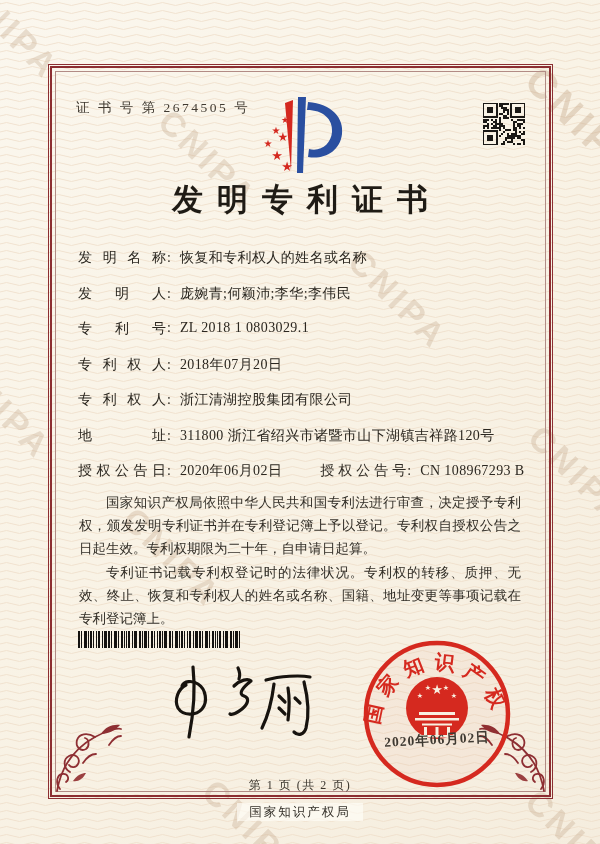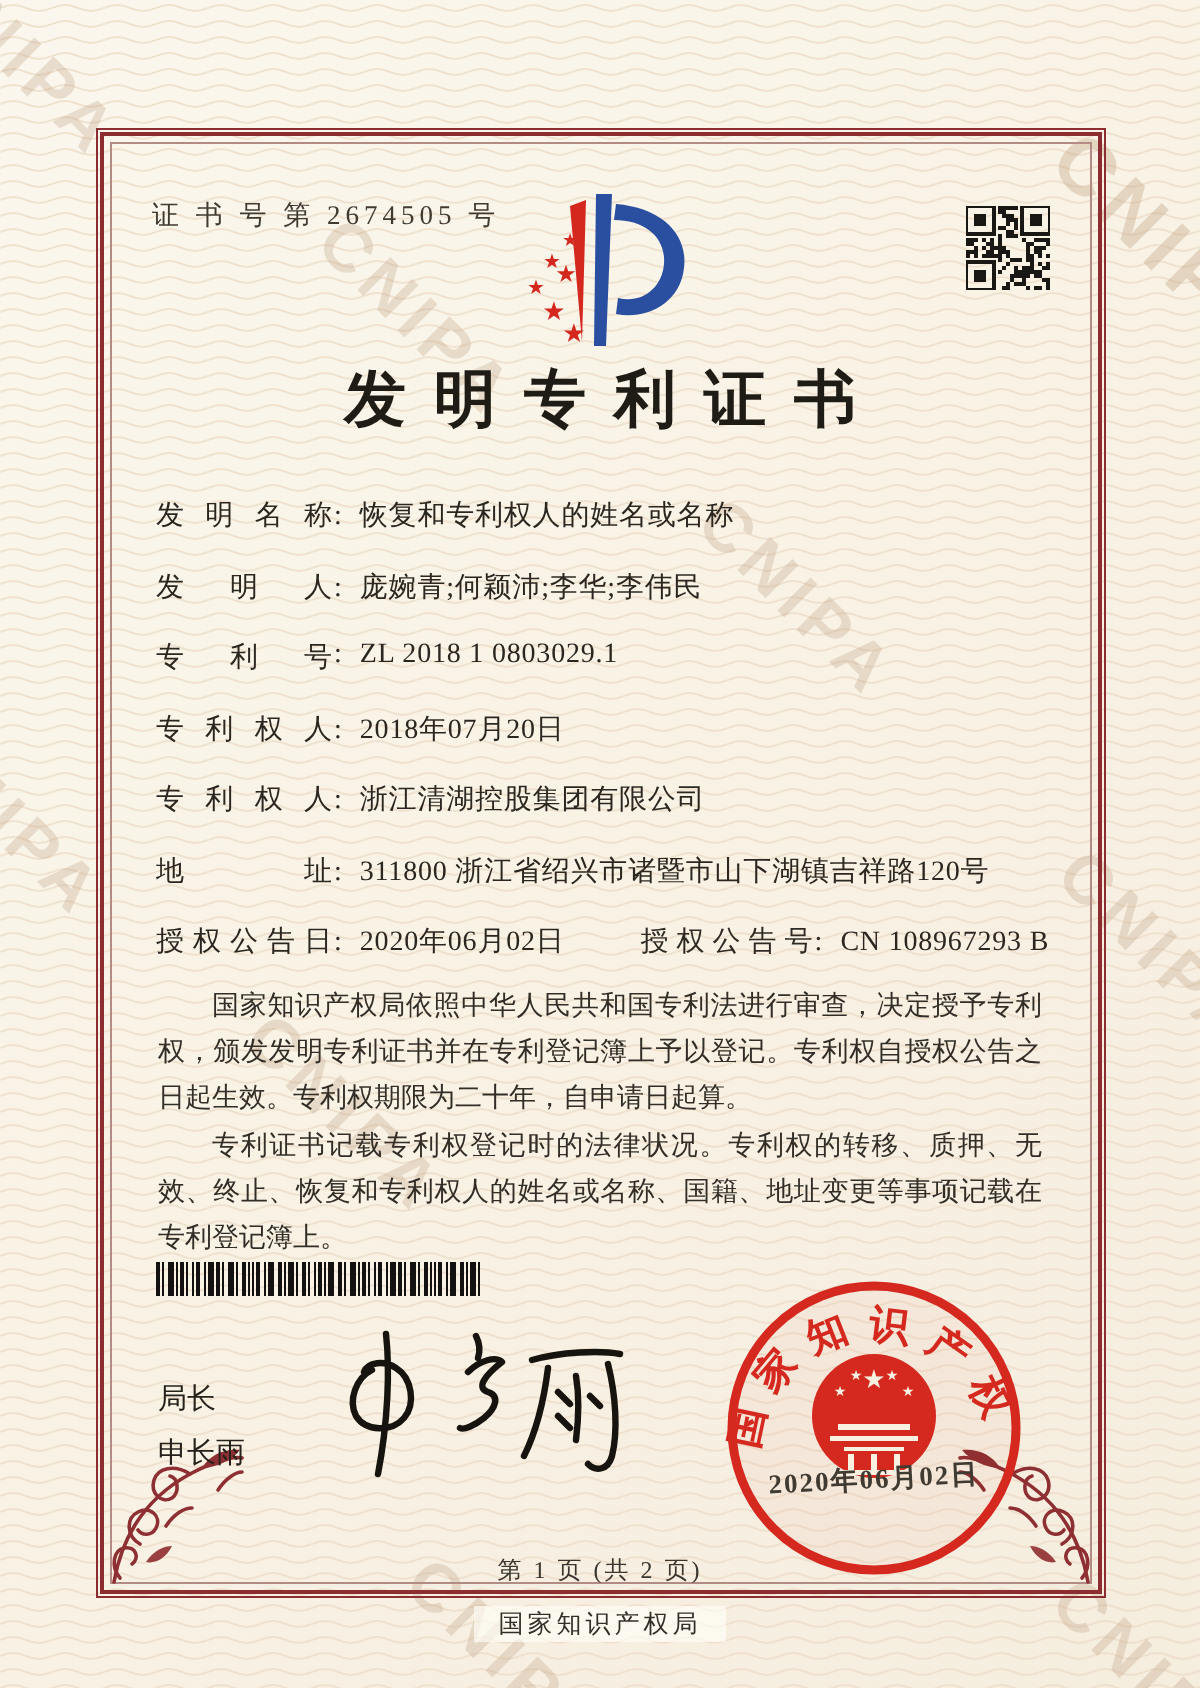--- a/index.html
+++ b/index.html
@@ -334,24 +334,20 @@
       <rect x="139" y="0" width="1" height="17" fill="#141210"></rect>
       <rect x="141" y="0" width="2" height="17" fill="#141210"></rect>
       <rect x="145" y="0" width="1" height="17" fill="#141210"></rect>
       <rect x="147" y="0" width="3" height="17" fill="#141210"></rect>
       <rect x="152" y="0" width="2" height="17" fill="#141210"></rect>
       <rect x="155" y="0" width="1" height="17" fill="#141210"></rect>
       <rect x="157" y="0" width="3" height="17" fill="#141210"></rect>
       <rect x="161" y="0" width="1" height="17" fill="#141210"></rect>
     </svg>
 
-  <div class="director">
-    <div>局长</div>
-    <div>申长雨</div>
-  </div>
 
   <svg class="signature" width="170" height="96" viewBox="0 0 170 96">
     <g stroke="#17130e" stroke-width="3.2" fill="none" stroke-linecap="round" stroke-linejoin="round">
       <path d="M28,30 C20,34 16,45 20,53 C25,61 38,61 44,54 C50,47 48,34 40,29 C34,25 26,26 24,31"></path>
       <path d="M35,12 C37,30 36,56 31,82"></path>
       <path d="M80,13 C82,17 82,21 81,24"></path>
       <path d="M76,31 C82,25 90,23 93,26 C84,33 80,39 86,41 C92,43 90,49 84,54 C79,58 74,60 72,59"></path>
       <path d="M108,25 C122,21 142,20 152,22"></path>
       <path d="M116,29 C114,45 110,61 104,73"></path>
       <path d="M146,27 C150,43 151,61 148,73 C146,80 140,81 136,77"></path>

